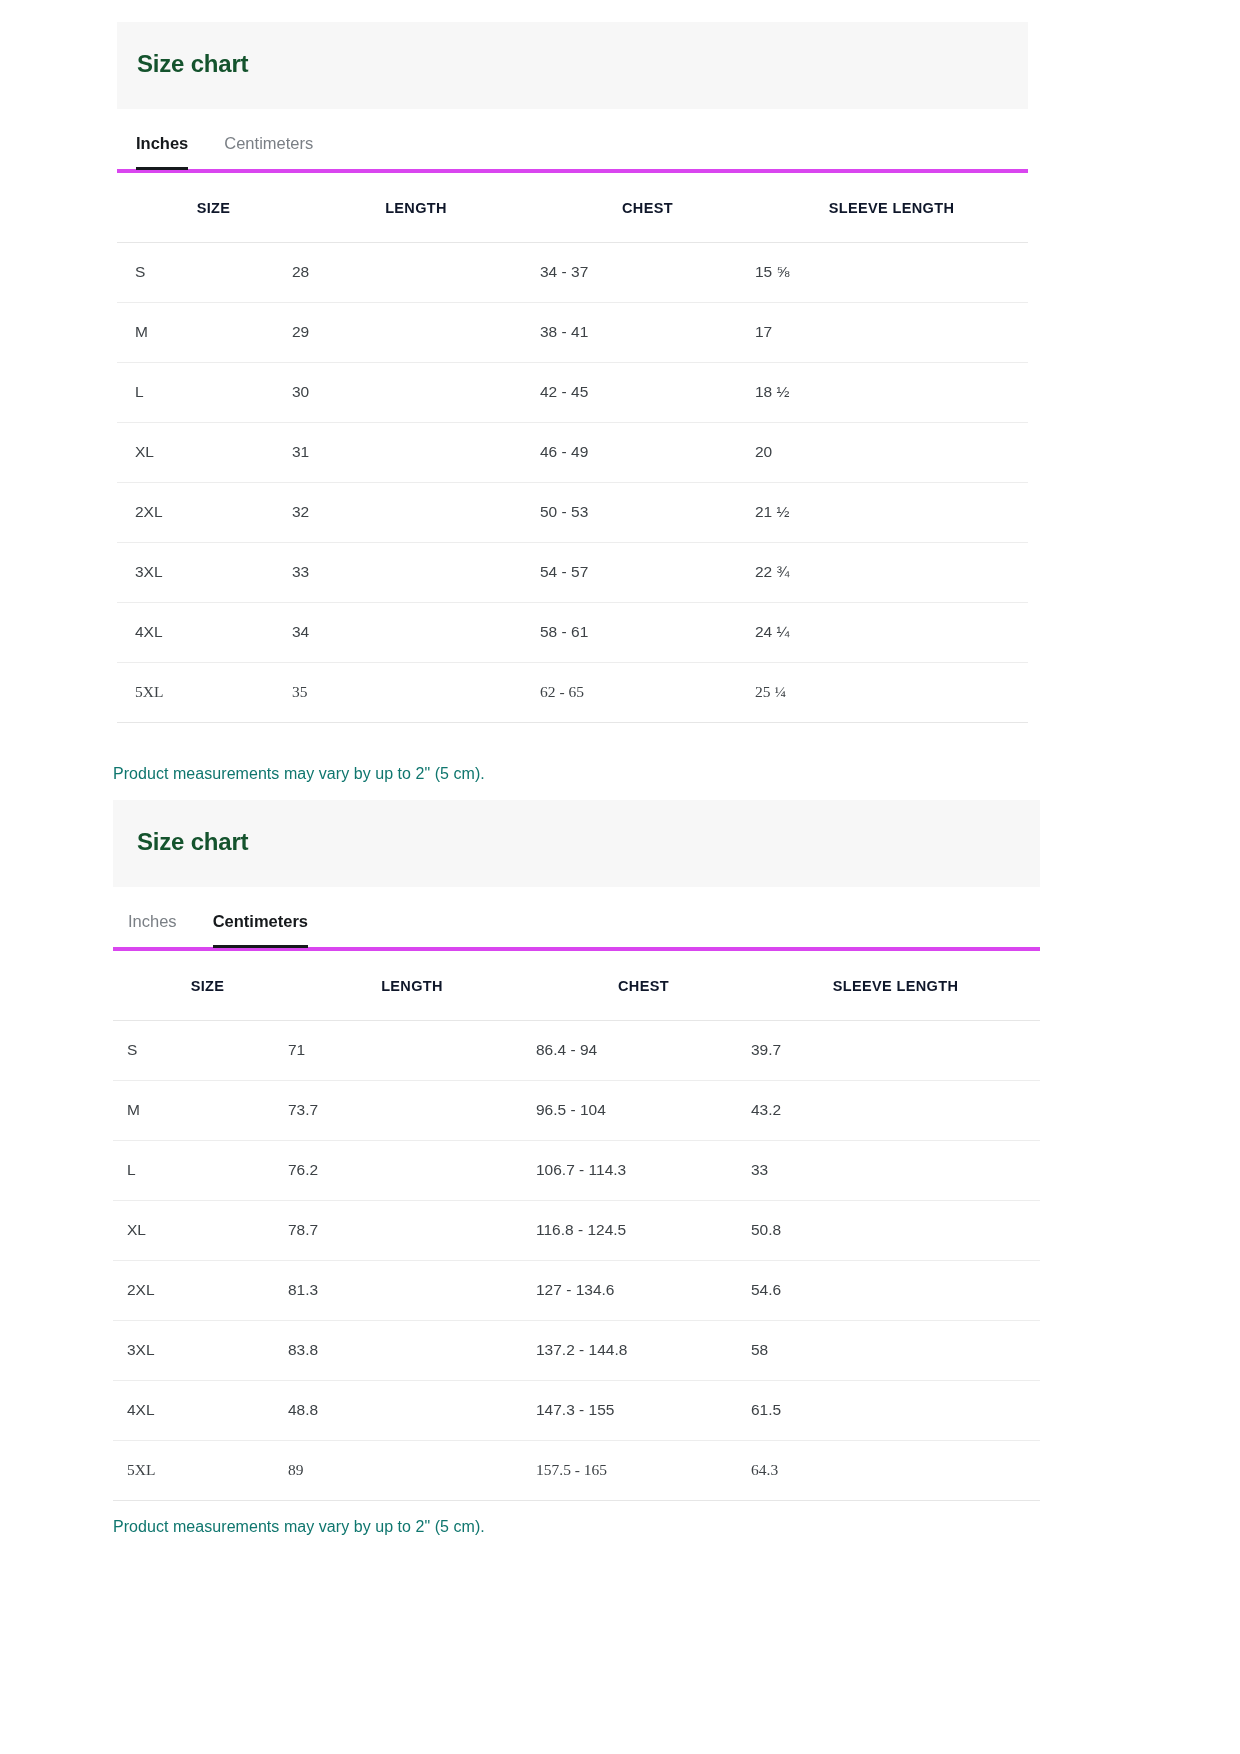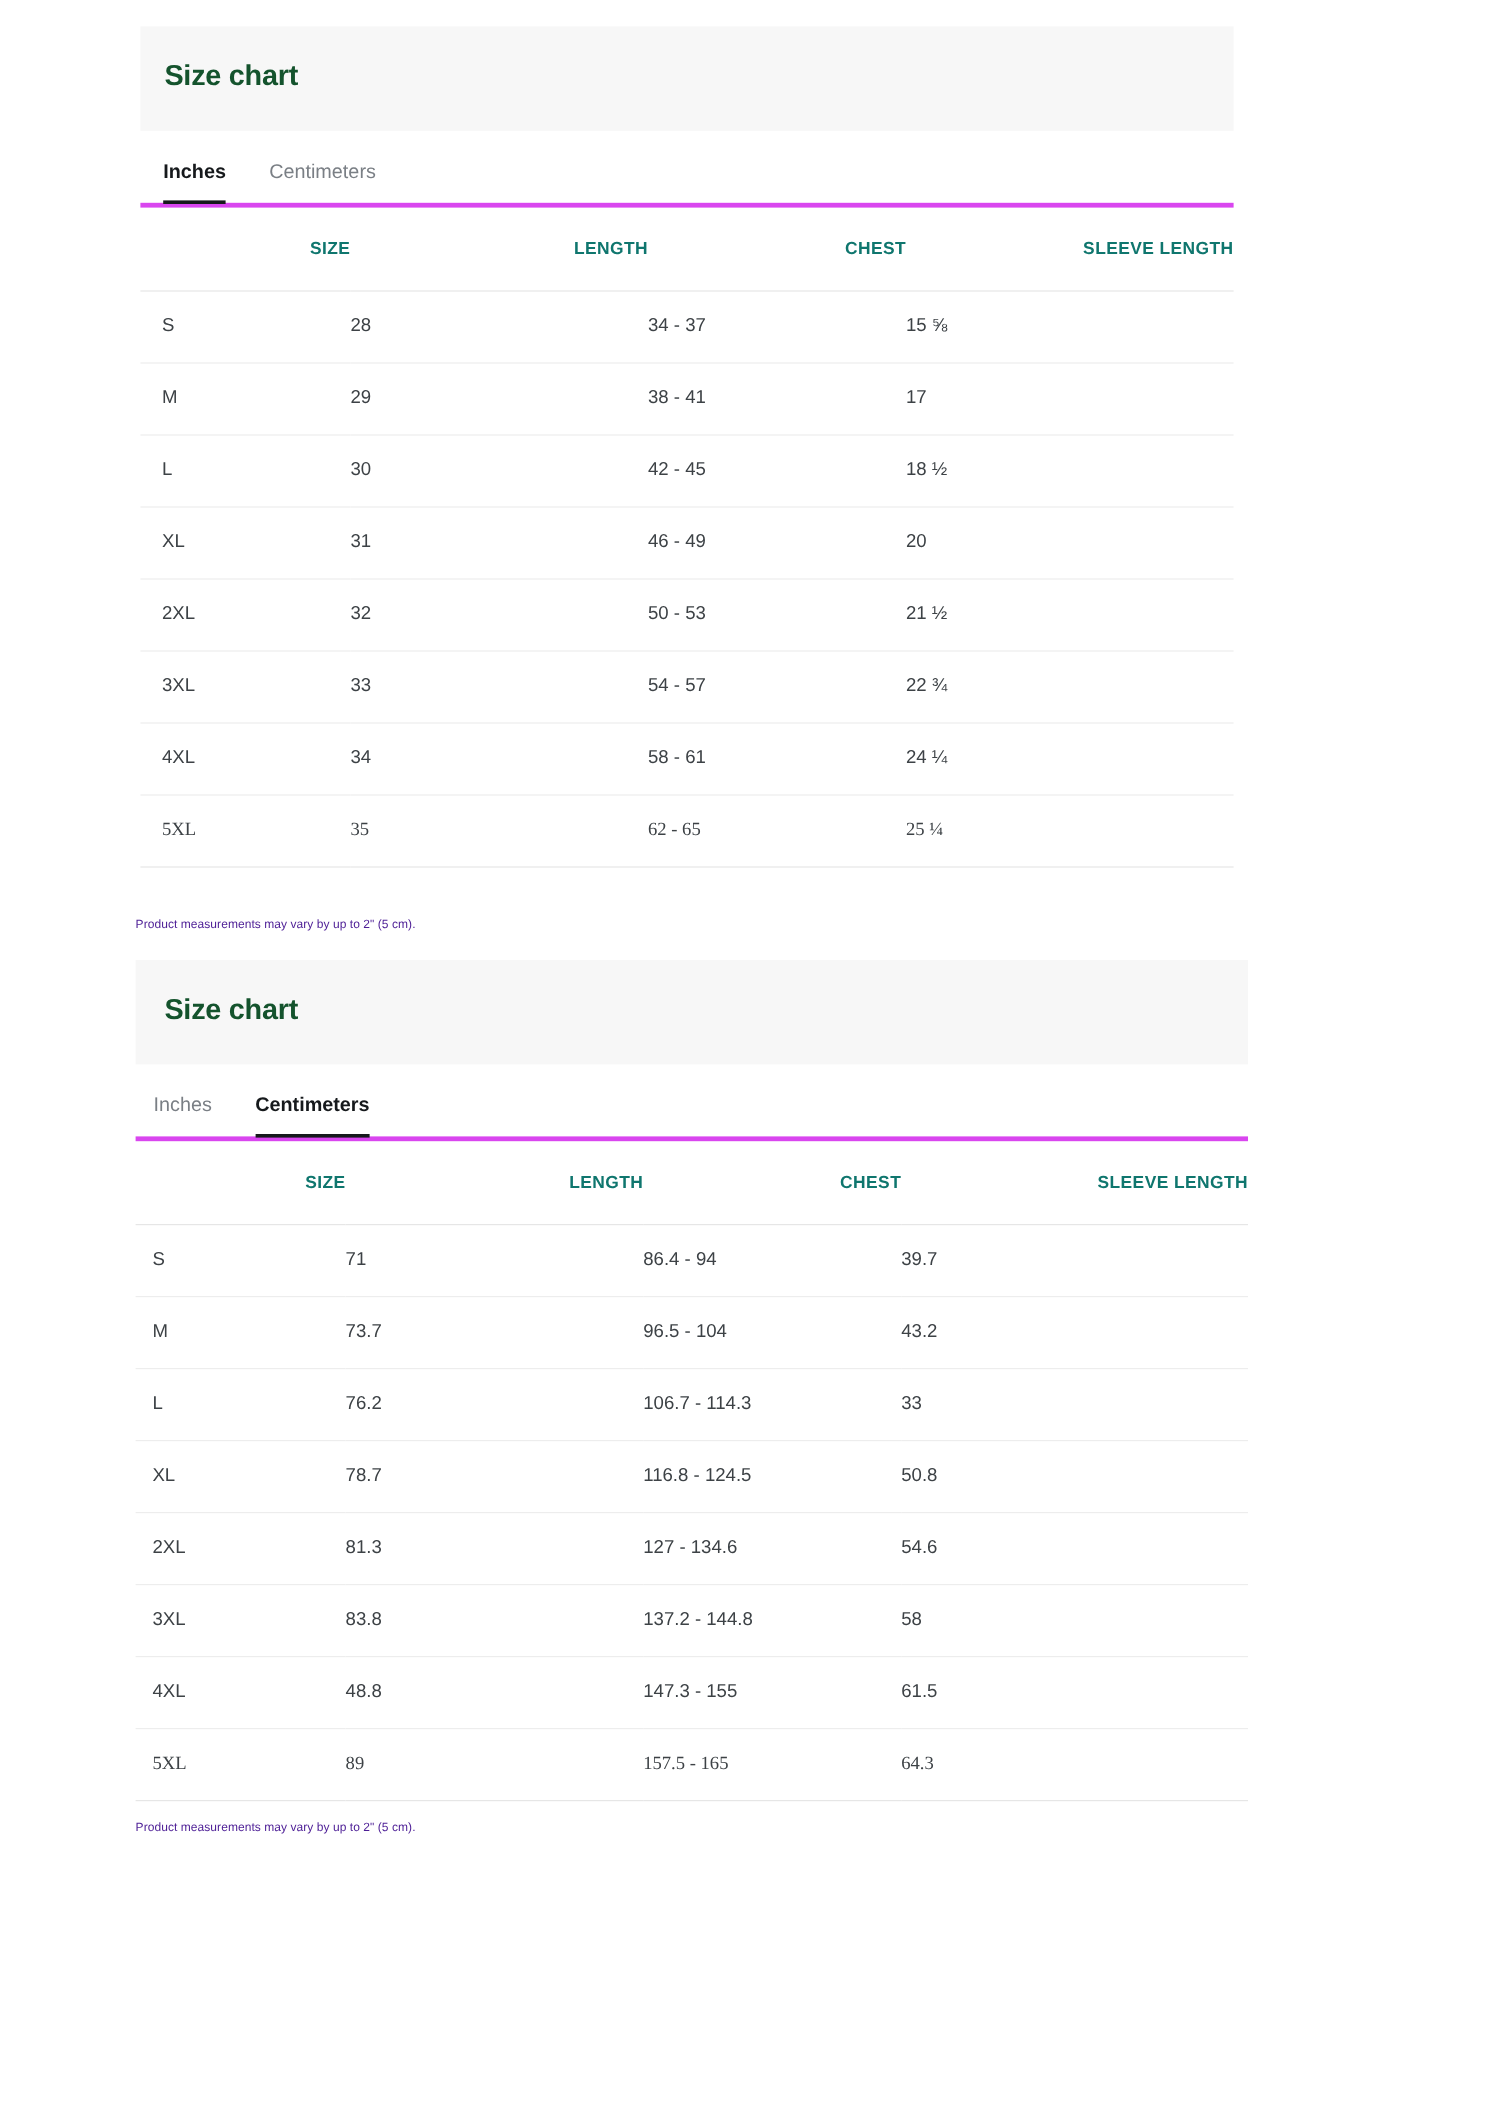--- a/index.html
+++ b/index.html
@@ -78,25 +78,25 @@
   }
 
   
   table.sizes {
     width: 100%;
     border-collapse: collapse;
     table-layout: fixed;
   }
 
   table.sizes th {
-    text-align: right;
+    text-align: center;
     font-size: 14.5px;
     font-weight: bold;
     letter-spacing: 0.35px;
-    color: #0f766e;
+    color: #0f172a;
     padding: 27px 0 26px 0;
     border-bottom: 1px solid #e6e6e6;
     white-space: nowrap;
   }
 
   table.sizes td {
     text-align: left;
     font-size: 15.5px;
     color: #3d4246;
     padding: 20px 0 21px 0;
@@ -111,22 +111,22 @@
   .col-chest  { width: 215px; }
   .col-sleeve { width: auto; }
 
   .card-inches table.sizes th:first-child,
   .card-inches table.sizes td:first-child { padding-left: 18px; }
   .card-cm table.sizes th:first-child,
   .card-cm table.sizes td:first-child { padding-left: 14px; }
 
   .footnote {
     position: absolute;
-    font-size: 10px;
-    color: #4c1d95;
+    font-size: 16px;
+    color: #0f766e;
     letter-spacing: 0.05px;
   }
   .footnote-1 { left: 113px; top: 765px; }
   .footnote-2 { left: 113px; top: 1518px; }
 </style>
 </head>
 <body>
 
 <div class="page">
 

